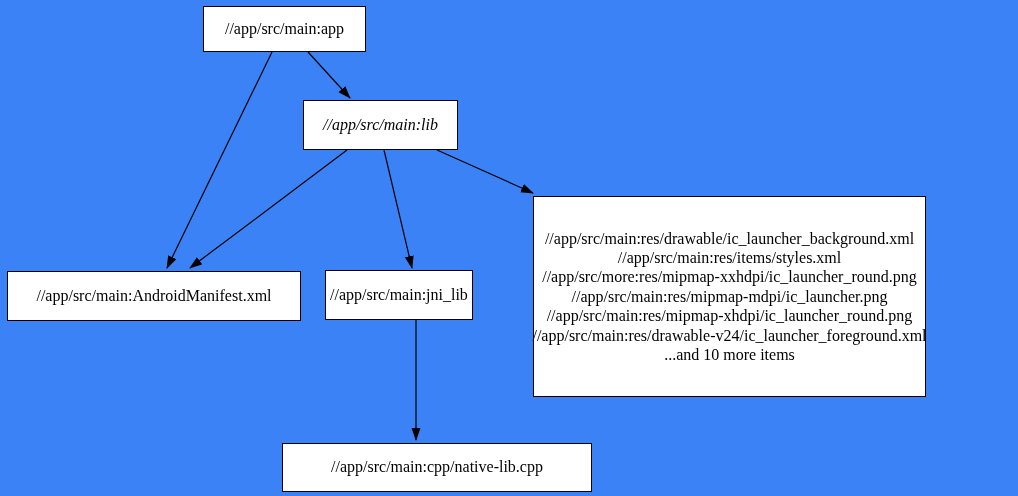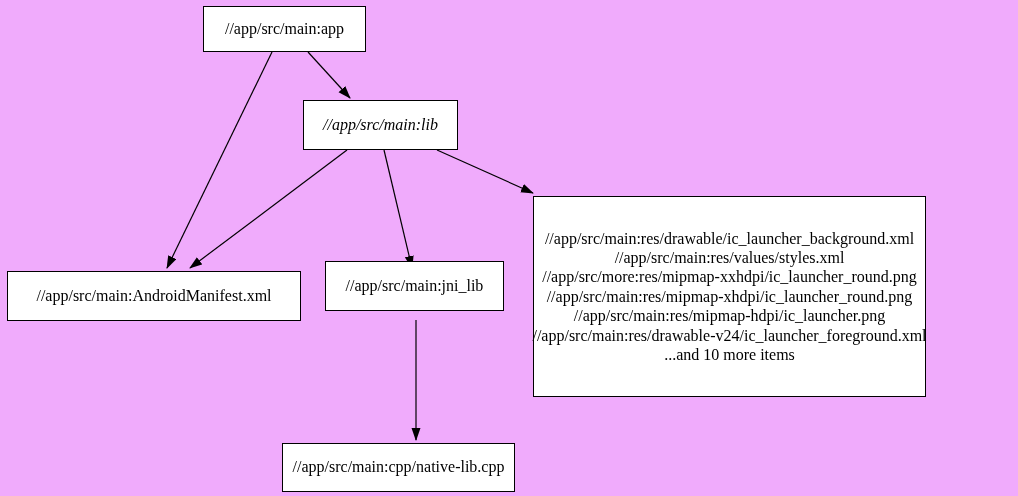--- a/index.html
+++ b/index.html
@@ -4,21 +4,21 @@
 <style>
   html, body {
     margin: 0;
     padding: 0;
     background: #ffffff;
   }
   #canvas {
     position: relative;
     width: 1018px;
     height: 496px;
-    background: #f0abfc;
+    background: #3b82f6;
     font-family: "Liberation Serif", serif;
     color: #000000;
     overflow: hidden;
   }
   #edge-layer {
     position: absolute;
     left: 0;
     top: 0;
     width: 1018px;
     height: 496px;
@@ -36,22 +36,22 @@
     align-items: center;
     justify-content: center;
     text-align: center;
     font-size: 16px;
     line-height: 1.15;
     white-space: nowrap;
   }
   #node-app              { left: 203px; top: 6px;   width: 163px; height: 46px; }
   #node-lib              { left: 303px; top: 100px; width: 155px; height: 50px; font-style: italic; }
   #node-android-manifest { left: 7px;   top: 271px; width: 294px; height: 50px; }
-  #node-jni-lib          { left: 325px; top: 261px; width: 179px; height: 50px; }
-  #node-native-lib-cpp   { left: 282px; top: 443px; width: 233px; height: 49px; align-items: center; }
+  #node-jni-lib          { left: 325px; top: 270px; width: 148px; height: 50px; }
+  #node-native-lib-cpp   { left: 282px; top: 443px; width: 310px; height: 49px; align-items: center; }
   #node-res-files {
     left: 533px; top: 196px; width: 393px; height: 201px;
     flex-direction: column;
     justify-content: center;
   }
   #node-res-files .res-line {
     font-size: 16px;
     line-height: 19.4px;
     white-space: nowrap;
   }
@@ -86,24 +86,24 @@
   <div class="node" id="node-android-manifest">
     <span>//app/src/main:AndroidManifest.xml</span>
   </div>
 
   <div class="node" id="node-jni-lib">
     <span>//app/src/main:jni_lib</span>
   </div>
 
   <div class="node" id="node-res-files">
     <div class="res-line">//app/src/main:res/drawable/ic_launcher_background.xml</div>
-    <div class="res-line">//app/src/main:res/values/styles.xml</div>
+    <div class="res-line">//app/src/main:res/items/styles.xml</div>
     <div class="res-line">//app/src/more:res/mipmap-xxhdpi/ic_launcher_round.png</div>
+    <div class="res-line">//app/src/main:res/mipmap-mdpi/ic_launcher.png</div>
     <div class="res-line">//app/src/main:res/mipmap-xhdpi/ic_launcher_round.png</div>
-    <div class="res-line">//app/src/main:res/mipmap-hdpi/ic_launcher.png</div>
     <div class="res-line">//app/src/main:res/drawable-v24/ic_launcher_foreground.xml</div>
     <div class="res-line">...and 10 more items</div>
   </div>
 
   <div class="node" id="node-native-lib-cpp">
     <span>//app/src/main:cpp/native-lib.cpp</span>
   </div>
 
 </div>
 

